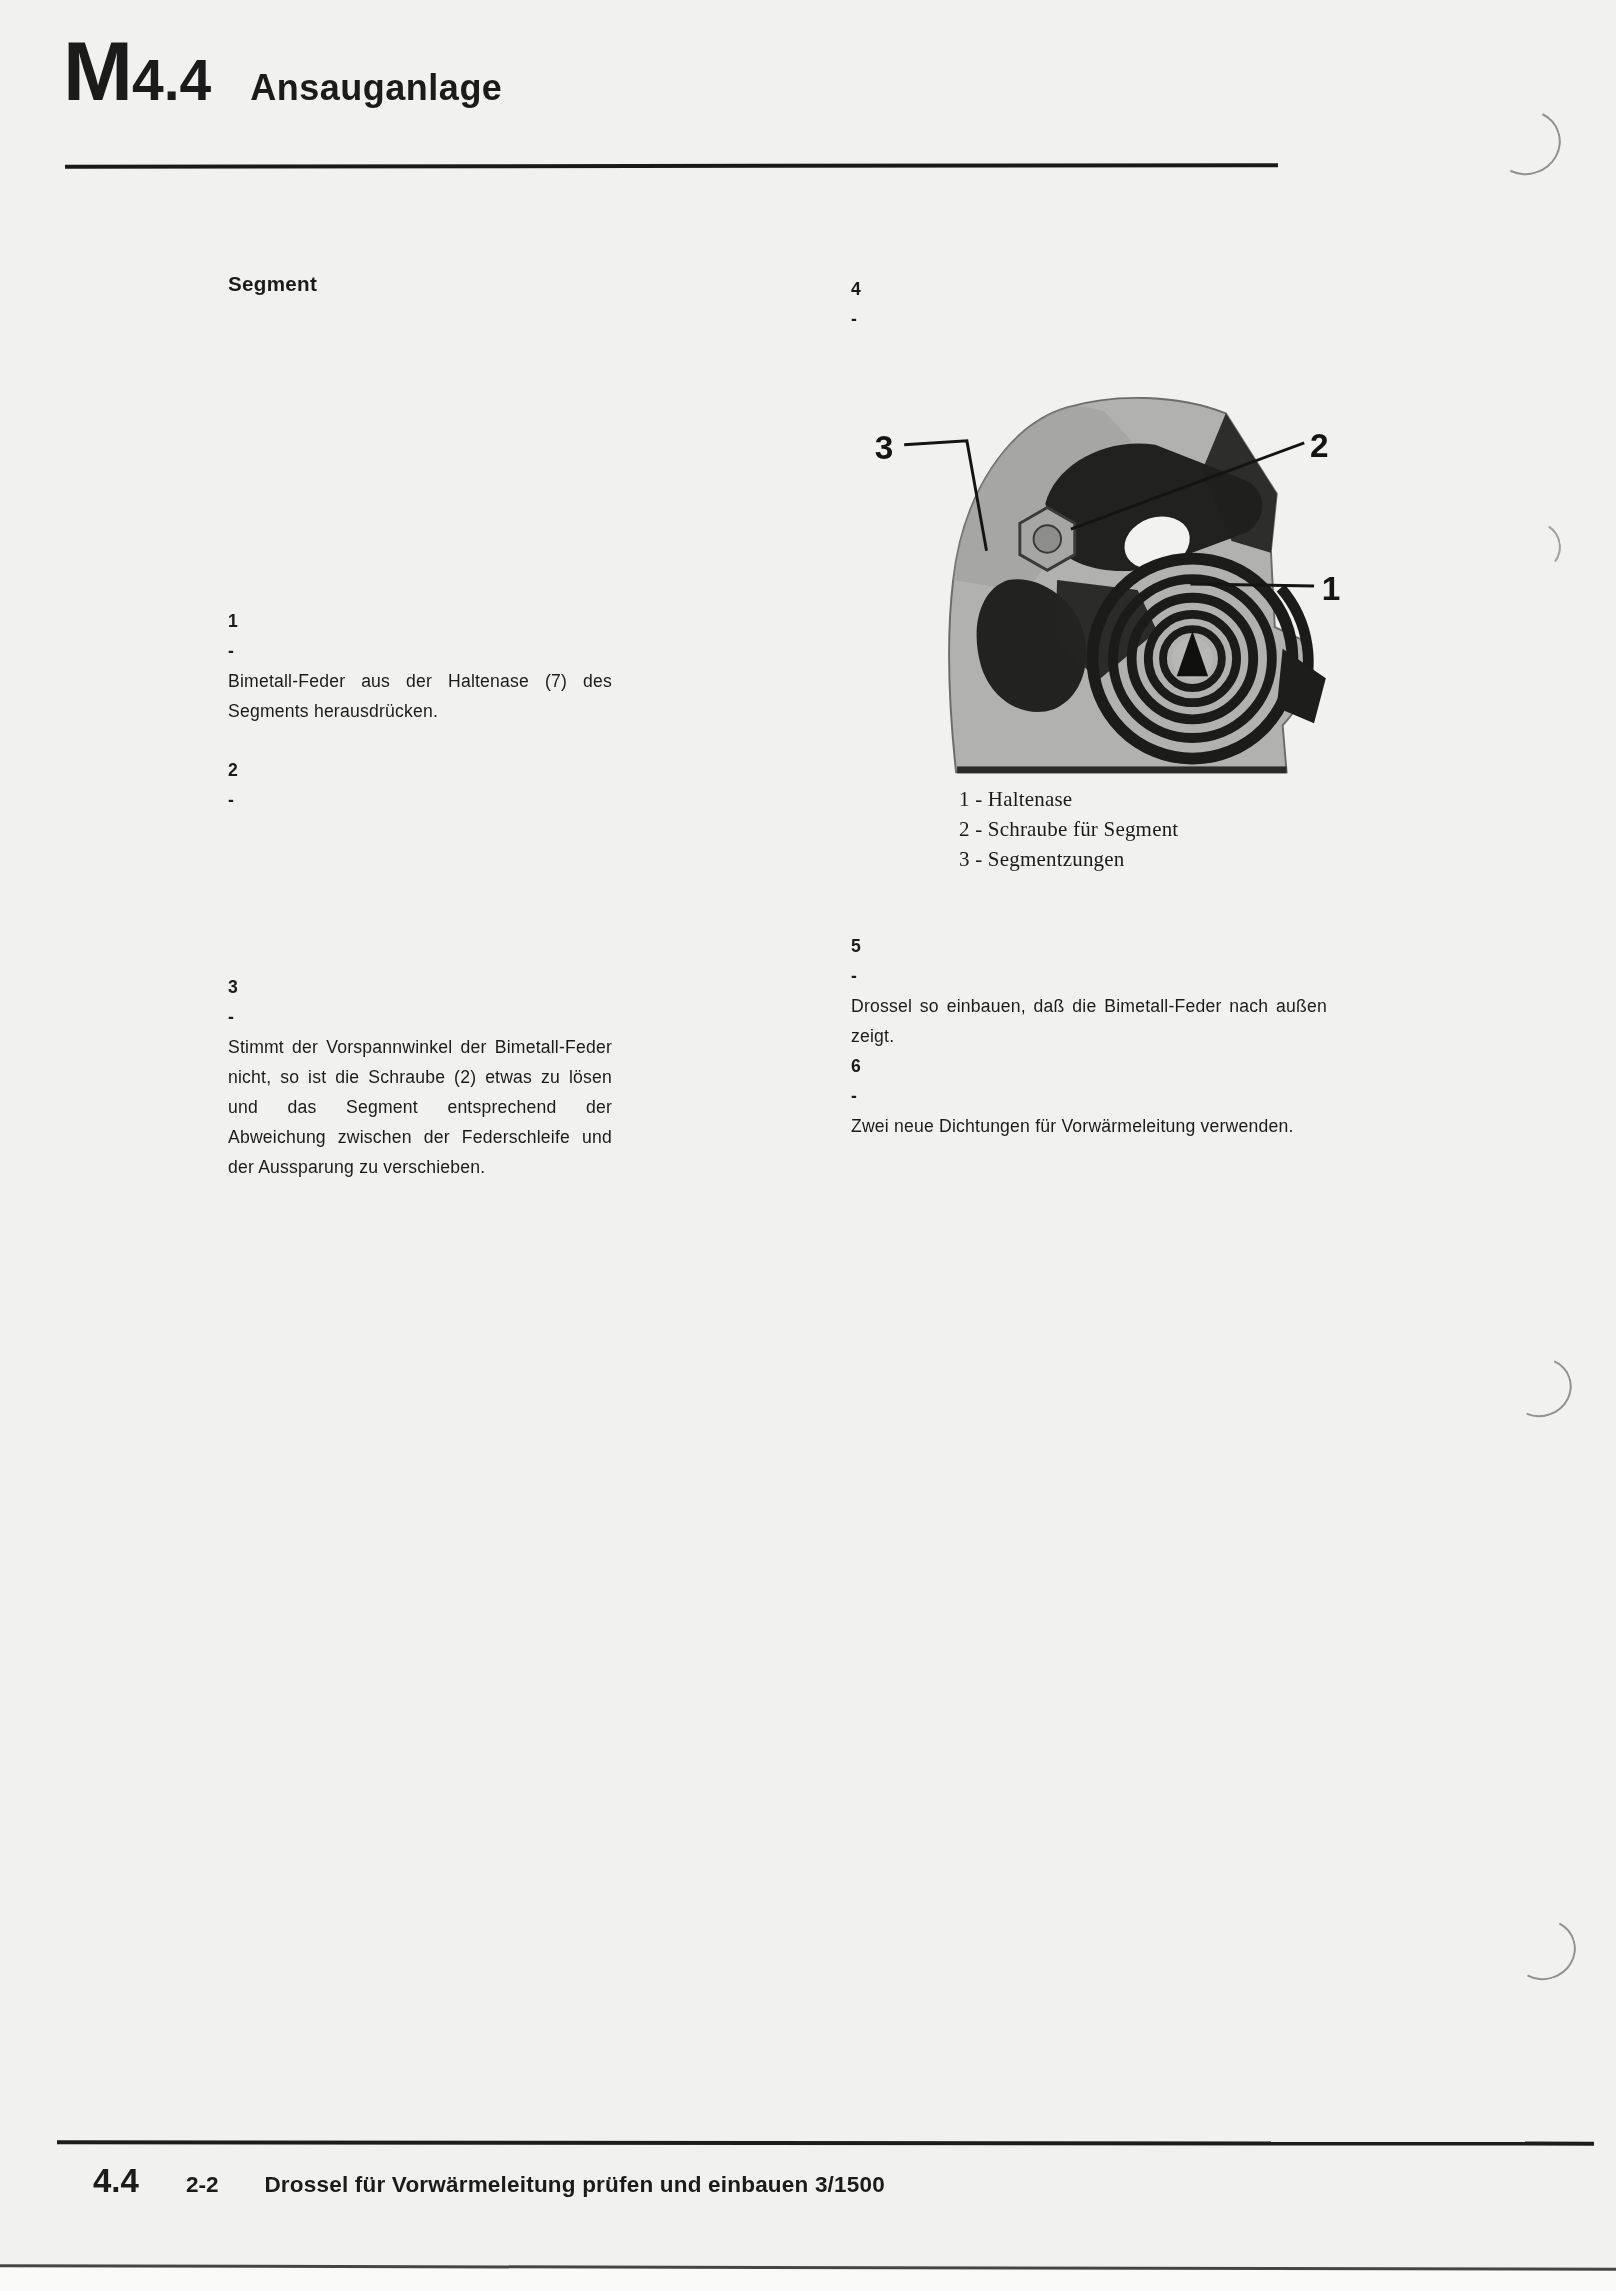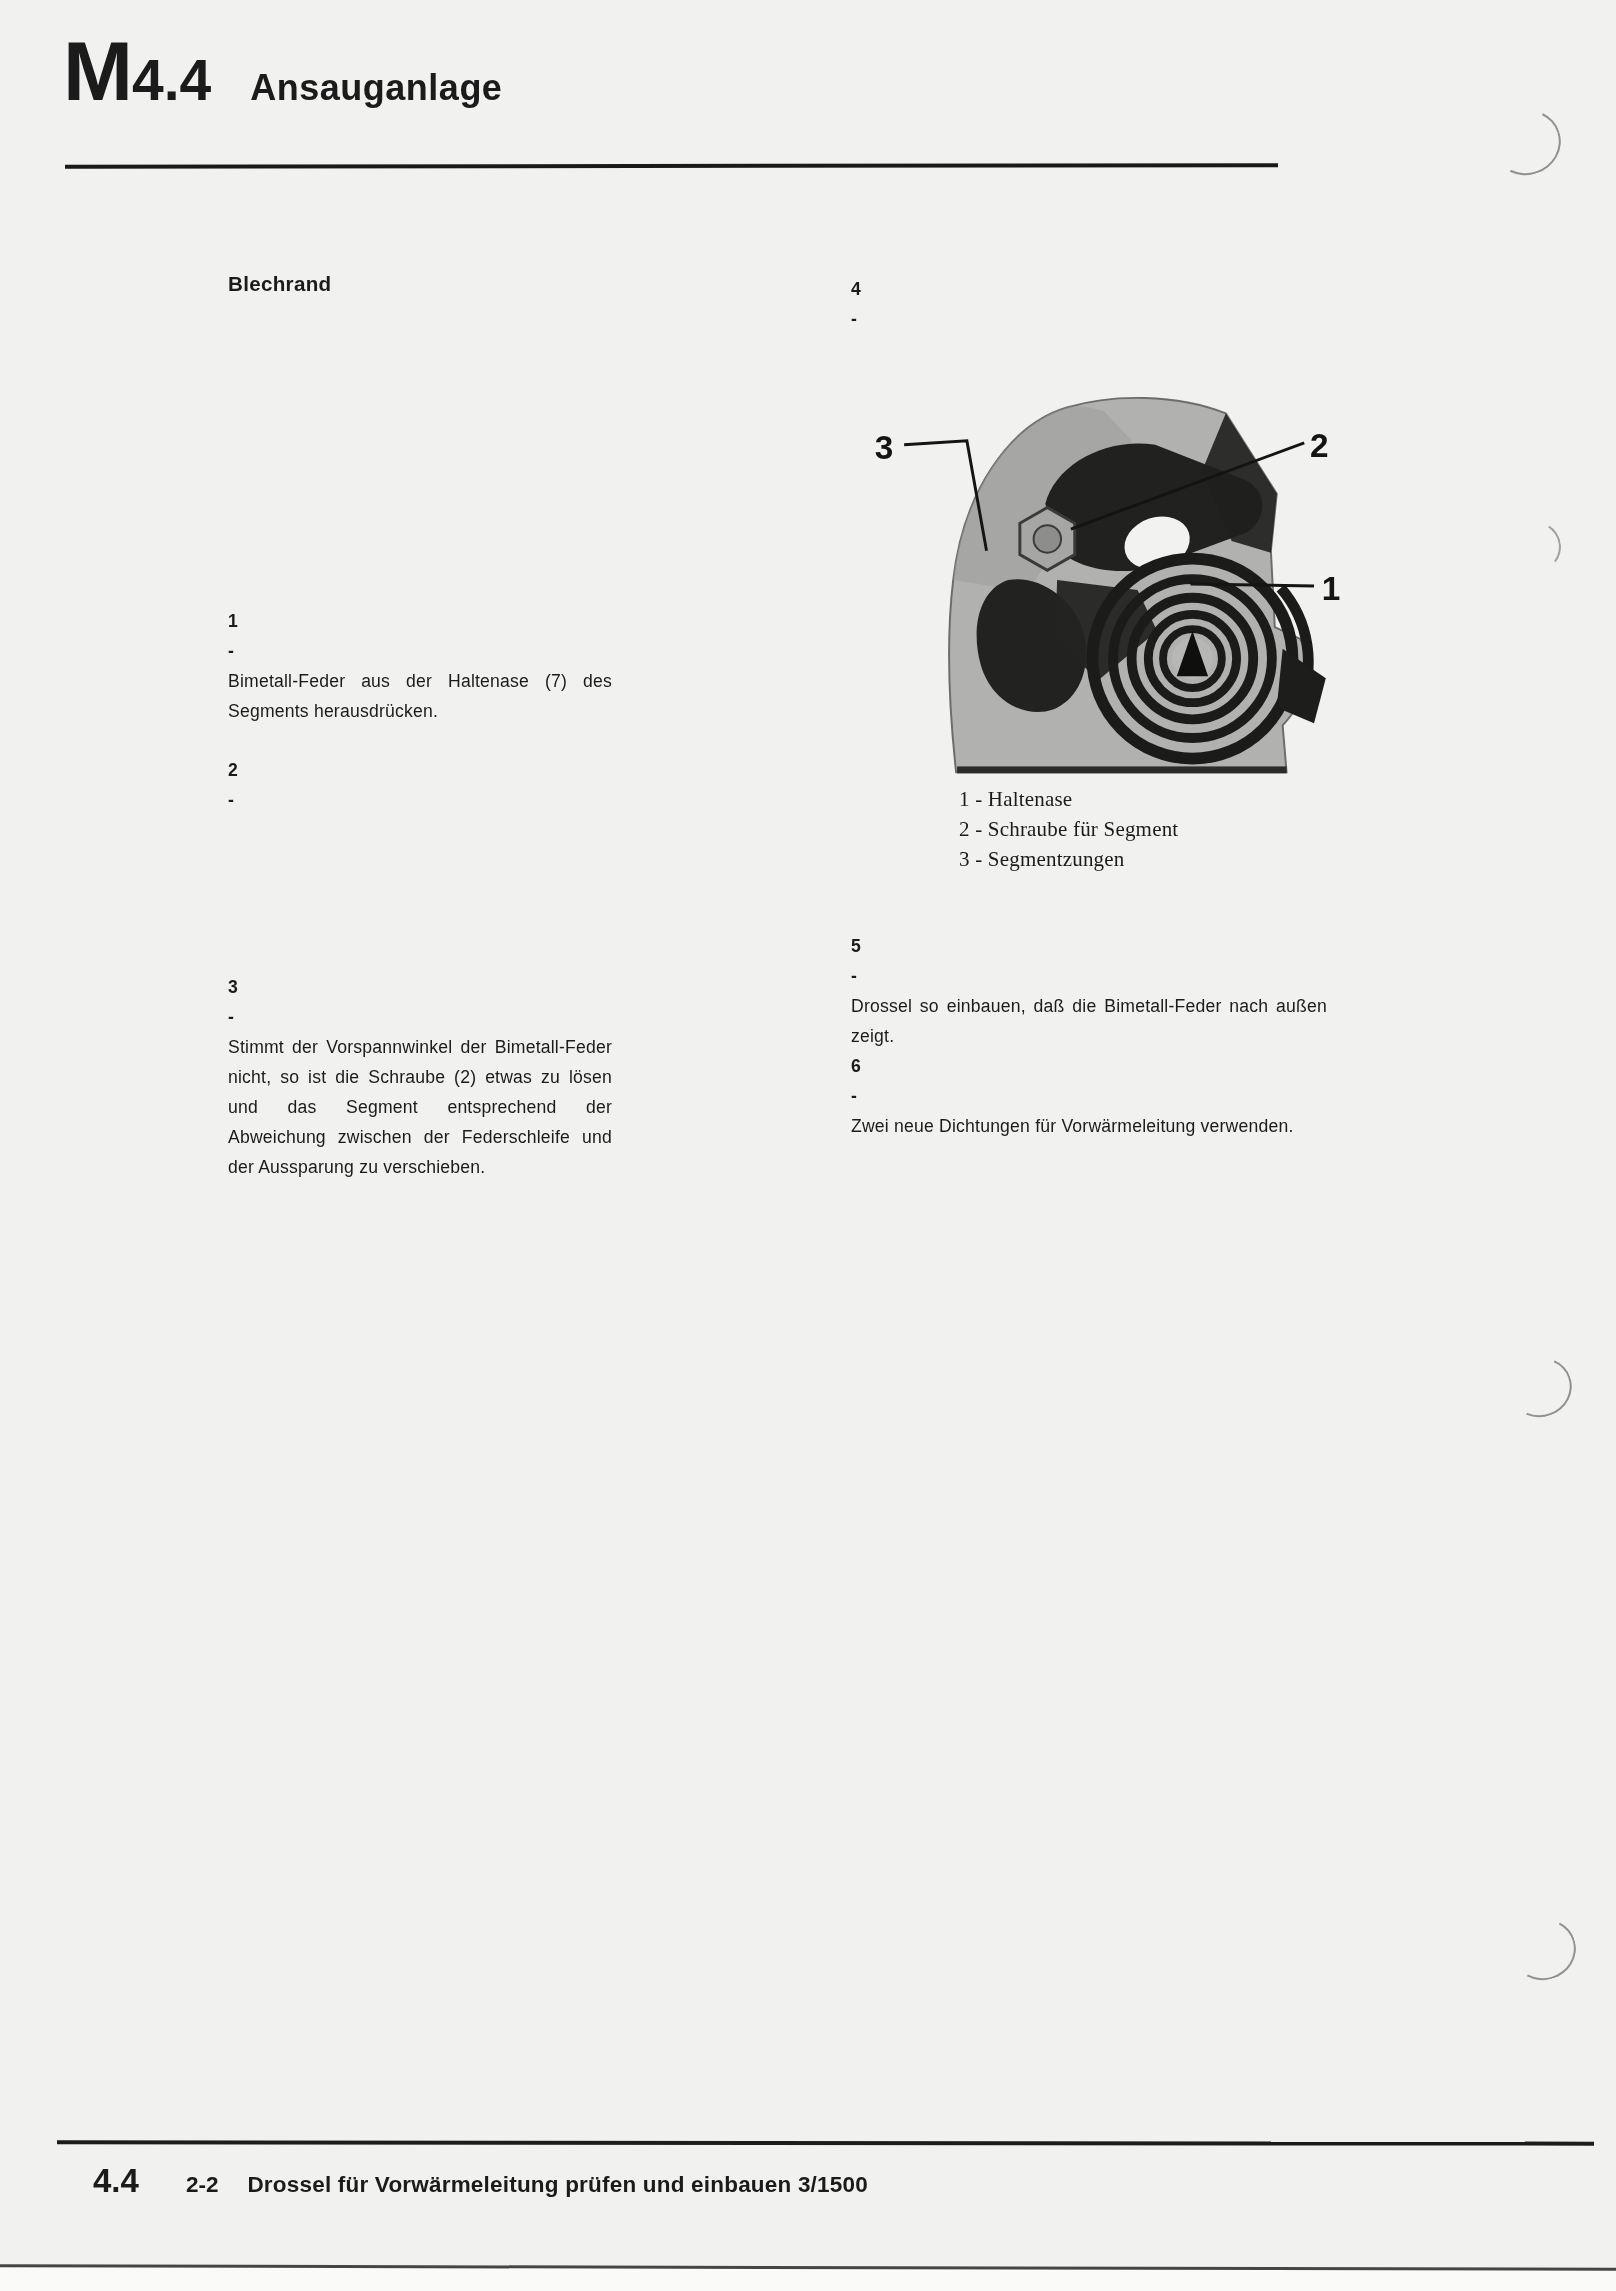--- a/index.html
+++ b/index.html
@@ -36,21 +36,21 @@
   .step .dash{text-align:left;}
   .step .txt{font-size:17.6px;line-height:30px;text-align:justify;letter-spacing:0.2px;}
 
   .figure{position:absolute;left:861px;top:384px;width:505px;height:404px;}
   .legend{position:absolute;left:959px;top:784px;font-size:21px;line-height:30px;letter-spacing:0.2px;font-family:Liberation Serif, serif;}
 
   .frule{position:absolute;left:57px;top:2141px;width:1537px;height:3.9px;background:#1c1c1a;transform:rotate(0.05deg);}
   .footer{position:absolute;left:93px;top:2162px;display:flex;align-items:baseline;}
   .footer .fsec{font-size:33px;font-weight:700;}
   .footer .fpage{font-size:22.5px;font-weight:700;margin-left:47px;}
-  .footer .fcap{font-size:22.5px;font-weight:700;margin-left:29px;letter-spacing:0.2px;}
+  .footer .fcap{font-size:22.5px;font-weight:700;margin-left:46px;letter-spacing:0.2px;}
 
   .bottom-edge{position:absolute;left:0;top:2266px;width:1616px;height:25.5px;background:#fafaf8;border-top:3.9px solid #454543;transform:rotate(0.12deg);}
 
   .arc{position:absolute;border:2.9px solid rgba(95,95,93,.65);border-radius:50%;border-top-color:transparent;border-left-color:transparent;background:transparent;}
   .arc1{left:1492px;top:110px;width:65px;height:61px;transform:rotate(-18deg);}
   .arc2{left:1504px;top:521px;width:53px;height:49px;transform:rotate(-10deg);border-bottom-color:transparent;border-right-color:rgba(95,95,93,.55);}
   .arc3{left:1509px;top:1358px;width:59px;height:55px;transform:rotate(-20deg);}
   .arc4{left:1511px;top:1919px;width:61px;height:57px;transform:rotate(-16deg);}
 </style>
 </head>
@@ -59,21 +59,21 @@
 <div class="page">
 
   <div class="hdr">
     <span class="m">M</span>
     <span class="m44">4.4</span>
     <span class="htitle">Ansauganlage</span>
   </div>
   <div class="hrule"></div>
 
   <div class="block colL" style="top:272px;">
-    <div class="h2">Blechrand</div>
+    <div class="h2">Segment</div>
   </div>
 
 
   <div class="block colL step" style="top:606px;">
     <span class="num">1</span>
     <span class="dash">-</span>
     <span class="txt">Bimetall-Feder aus der Haltenase (7) des Segments herausdrücken.</span>
   </div>
 
   <div class="block colL step" style="top:755px;">

